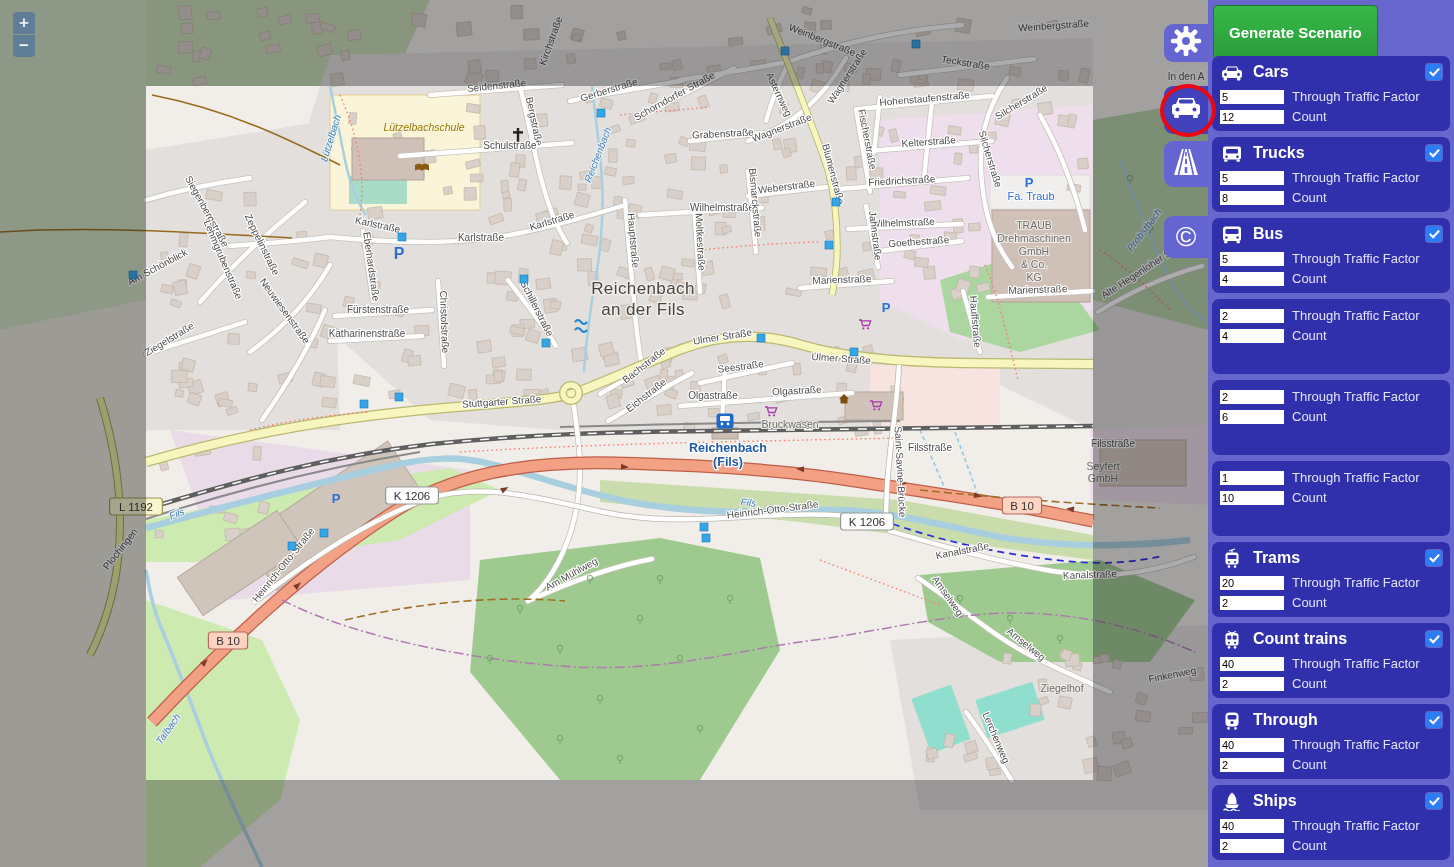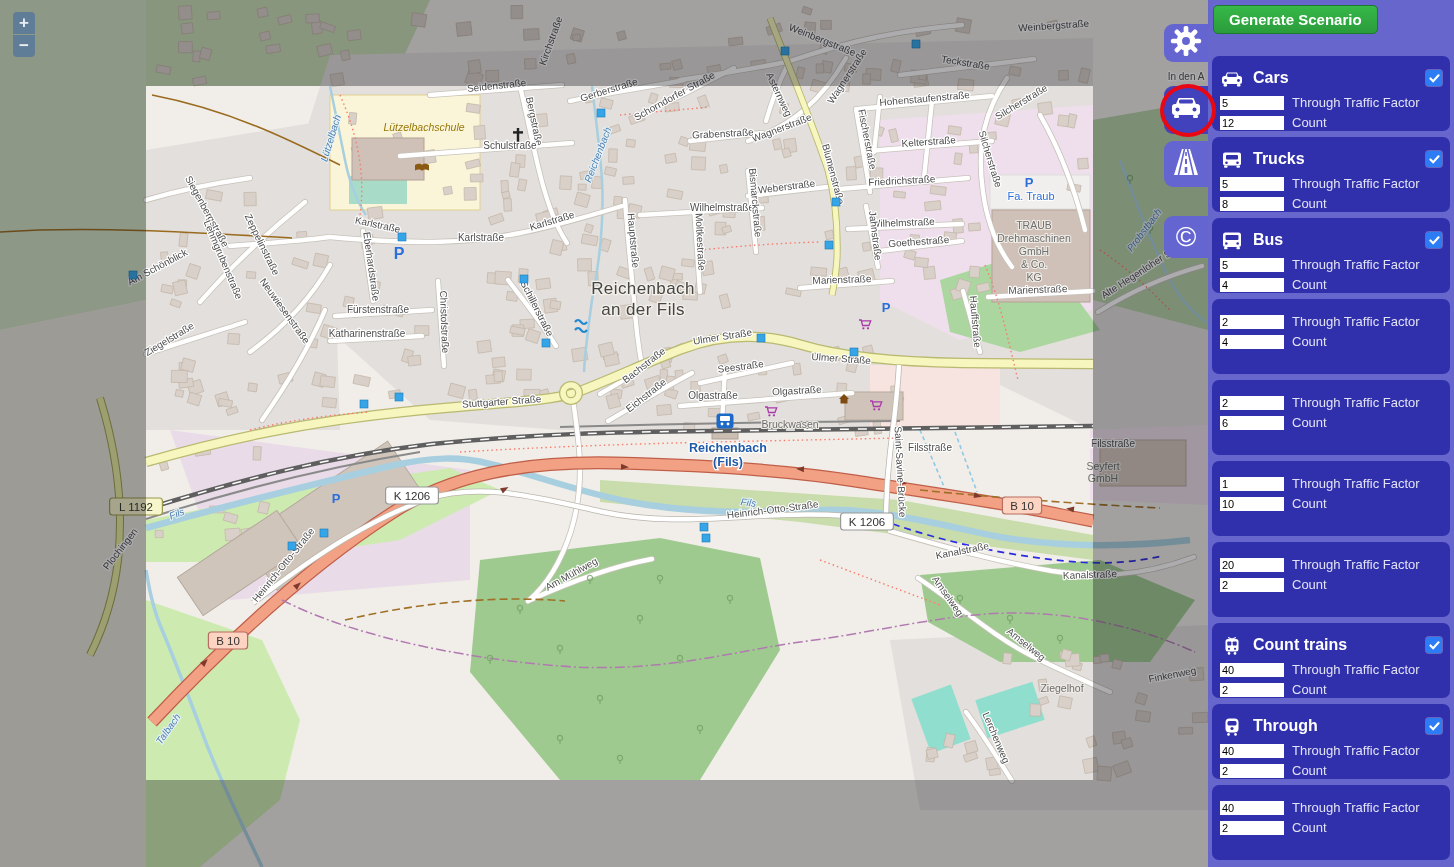--- a/index.html
+++ b/index.html
@@ -16,26 +16,26 @@
   text.e{fill:#97770a;font-style:italic;font-size:10.5px;paint-order:stroke;stroke:#faf5d8;stroke-width:2px}
   text.f{fill:#2a6fdb;font-size:11px;paint-order:stroke;stroke:#fff;stroke-width:2px}
   
   .zbtn{position:absolute;left:13px;width:22px;height:22px;background:#5f7d96;color:#e9eef2;
     font-size:17px;font-weight:bold;display:flex;align-items:center;justify-content:center;
     cursor:pointer;z-index:3;user-select:none}
   #zin{top:12px;border-radius:4px 4px 0 0}
   #zout{top:35px;border-radius:0 0 4px 4px}
   
   #panel{position:absolute;left:1208px;top:0;width:246px;height:867px;background:#6666cc;z-index:4}
-  #gen-btn{position:absolute;top:5px;left:5px;padding:5px 15px;font-size:15px;font-weight:bold;color:#fff;
+  #gen-btn{position:absolute;top:5px;left:5px;padding:18px 15px;font-size:15px;font-weight:bold;color:#fff;
     background:linear-gradient(#37b848,#2a9c3b);border:1px solid #1c7a2c;border-radius:5px;cursor:pointer;
     font-family:"Liberation Sans",sans-serif}
   #cards{position:absolute;top:56px;left:0;right:0;display:flex;flex-direction:column;gap:6px}
   .card{margin-left:4px;width:238px;height:75px;background:#3030ad;border-radius:7px;
-    padding:10px 8px;box-sizing:border-box;flex:none}
+    padding:4px 8px;box-sizing:border-box;flex:none}
   .chead{display:flex;align-items:center;height:24px}
   .cicon{width:26px;height:22px;flex:none;display:flex;align-items:center}
   .ctitle{font-size:16px;font-weight:bold;color:#fff;margin-left:7px;flex:1}
   .cb{width:16px;height:16px;background:#2b7cf5;border-radius:3px;display:flex;align-items:center;
     justify-content:center;cursor:pointer;flex:none;box-shadow:0 0 0 1px rgba(255,255,255,.25)}
   .crow{display:flex;align-items:center;margin-top:5px;height:15px}
   .num{width:60px;height:14px;border:none;background:#fff;font-family:"Liberation Sans",sans-serif;
     font-size:11px;padding:0 2px;color:#000}
   .clab{font-size:13px;color:#e2e2f6;margin-left:8px;white-space:nowrap}
   
@@ -956,20 +956,42 @@
       <input class="num f-in" value="1" style="">
       <span class="clab lab-t">Through Traffic Factor</span>
     </div>
     <div class="crow">
       <input class="num c-in" value="10" style="">
       <span class="clab lab-c">Count</span>
     </div>
   </div>
 
   <div class="card">
+    <div class="chead">
+      <span class="cicon">
+              <svg width="24" height="20" viewBox="0 0 24 20">
+                <path d="M9,3 L15,1" stroke="#fff" stroke-width="1.2"></path>
+                <g fill="#fff">
+                  <rect x="11.4" y="1.8" width="1.2" height="3"></rect>
+                  <rect x="5.5" y="4.5" width="13" height="12" rx="2.5"></rect>
+                  <circle cx="9" cy="18.6" r="1.3"></circle>
+                  <circle cx="15" cy="18.6" r="1.3"></circle>
+                </g>
+                <rect x="7.5" y="7" width="9" height="4" rx="1" fill="#3030ad"></rect>
+                <circle cx="9" cy="14" r="1.1" fill="#3030ad"></circle>
+                <circle cx="15" cy="14" r="1.1" fill="#3030ad"></circle>
+              </svg>
+            </span>
+      <span class="ctitle">Trams</span>
+      <span class="cb">
+        <svg width="11" height="9" viewBox="0 0 12 10">
+                <path d="M1.5,5 L4.5,8 L10.5,1.5" stroke="#fff" stroke-width="2.4" fill="none" stroke-linecap="round"></path>
+              </svg>
+      </span>
+    </div>
     <div class="crow">
       <input class="num f-in" value="20" style="">
       <span class="clab lab-t">Through Traffic Factor</span>
     </div>
     <div class="crow">
       <input class="num c-in" value="2" style="">
       <span class="clab lab-c">Count</span>
     </div>
   </div>
 
@@ -1030,20 +1052,37 @@
       <input class="num f-in" value="40" style="">
       <span class="clab lab-t">Through Traffic Factor</span>
     </div>
     <div class="crow">
       <input class="num c-in" value="2" style="">
       <span class="clab lab-c">Count</span>
     </div>
   </div>
 
   <div class="card">
+    <div class="chead">
+      <span class="cicon">
+              <svg width="24" height="20" viewBox="0 0 24 20">
+                <g fill="#fff">
+                  <path d="M12,1.5 C15,4 16.5,7 16.5,10.5 L16.5,13 h-9 L7.5,10.5 C7.5,7 9,4 12,1.5 z"></path>
+                  <path d="M5,13.5 h14 l-2,3.5 h-10 z"></path>
+                </g>
+                <path d="M3.5,19.3 q2,-2 4,0 t4,0 t4,0 t4,0" stroke="#fff" stroke-width="1.3" fill="none"></path>
+              </svg>
+            </span>
+      <span class="ctitle">Ships</span>
+      <span class="cb">
+        <svg width="11" height="9" viewBox="0 0 12 10">
+                <path d="M1.5,5 L4.5,8 L10.5,1.5" stroke="#fff" stroke-width="2.4" fill="none" stroke-linecap="round"></path>
+              </svg>
+      </span>
+    </div>
     <div class="crow">
       <input class="num f-in" value="40" style="">
       <span class="clab lab-t">Through Traffic Factor</span>
     </div>
     <div class="crow">
       <input class="num c-in" value="2" style="">
       <span class="clab lab-c">Count</span>
     </div>
   </div>
 </div>

